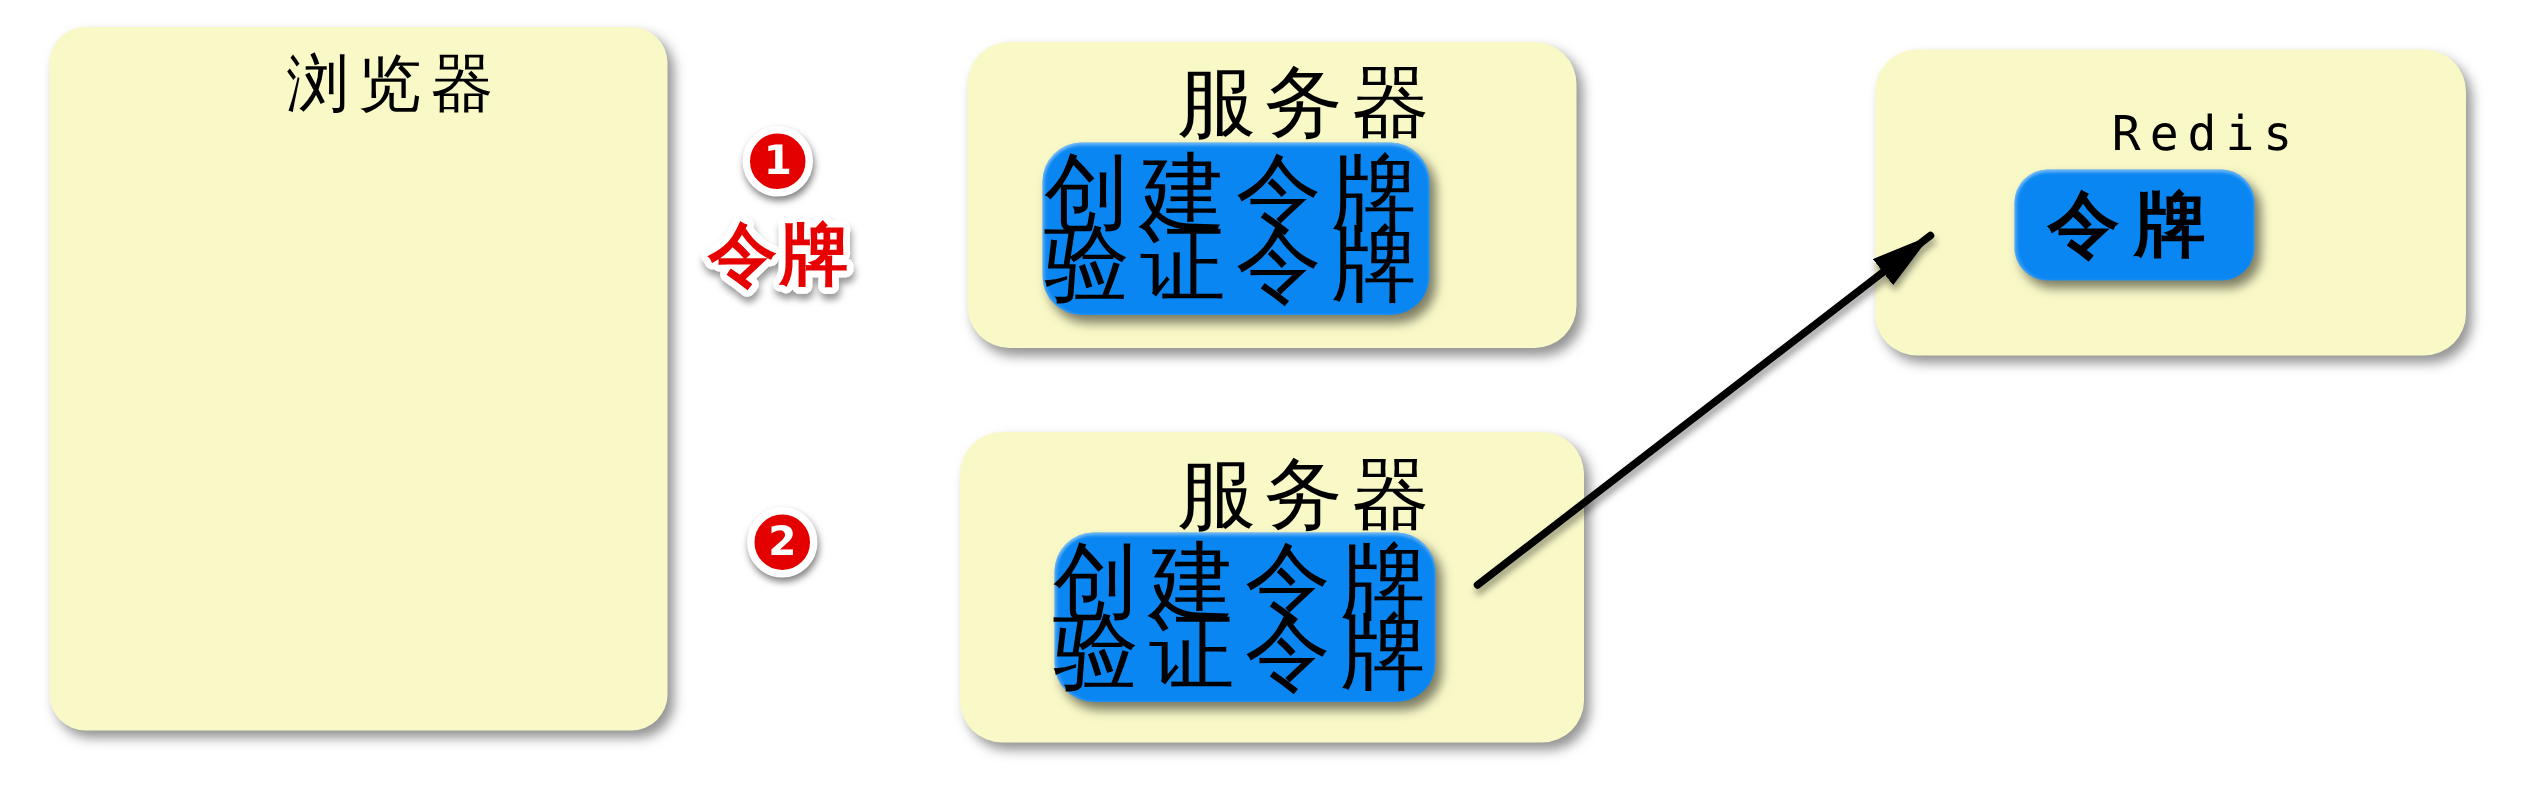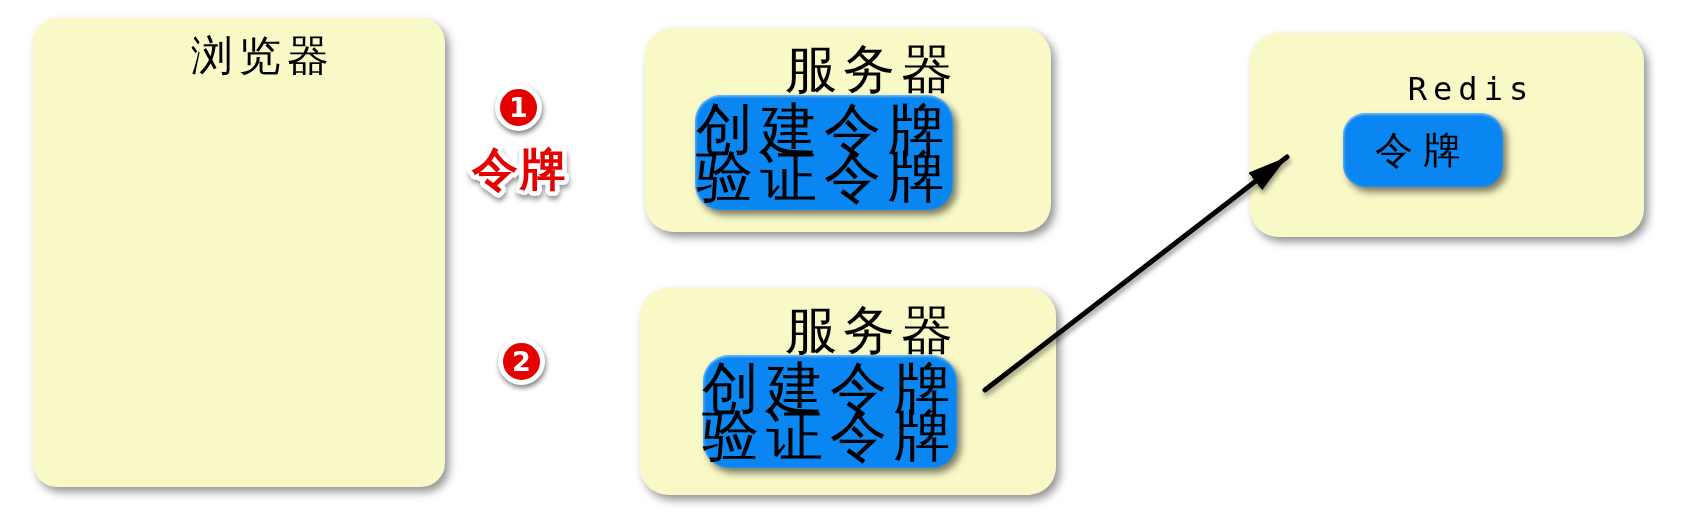--- a/index.html
+++ b/index.html
@@ -38,21 +38,21 @@
   #blue-top{left:50px;top:67px;width:258px;height:115px;}
   #server-bottom-node{left:640px;top:288px;width:368px;height:207px;}
   #server-bottom-node .ntitle{margin-top:16px;}
   #blue-bottom{left:63px;top:67px;width:254px;height:113px;}
   #redis-node{left:1250px;top:33px;width:346px;height:204px;}
   #redis-node .ntitle{
     margin-top:40px;font-family:"DejaVu Sans Mono","Liberation Mono",monospace;
     font-size:32px;letter-spacing:6px;
   }
   #blue-redis{left:93px;top:80px;width:160px;height:74px;border-radius:22px;}
-  #blue-redis .bline{font-size:38px;letter-spacing:10px;}
+  #blue-redis .bline{font-size:48px;letter-spacing:10px;font-weight:bold;}
   
   #arrow-layer{position:absolute;left:0;top:0;z-index:5;}
   
   .badge{
     position:absolute;z-index:6;width:37px;height:37px;border-radius:50%;
     background:#e50000;border:5px solid #ffffff;
     box-shadow:1px 3px 5px rgba(0,0,0,0.5);
     display:flex;align-items:center;justify-content:center;
     color:#ffffff;font-family:"DejaVu Sans","Liberation Sans",sans-serif;
     font-weight:bold;font-size:27px;line-height:1;

